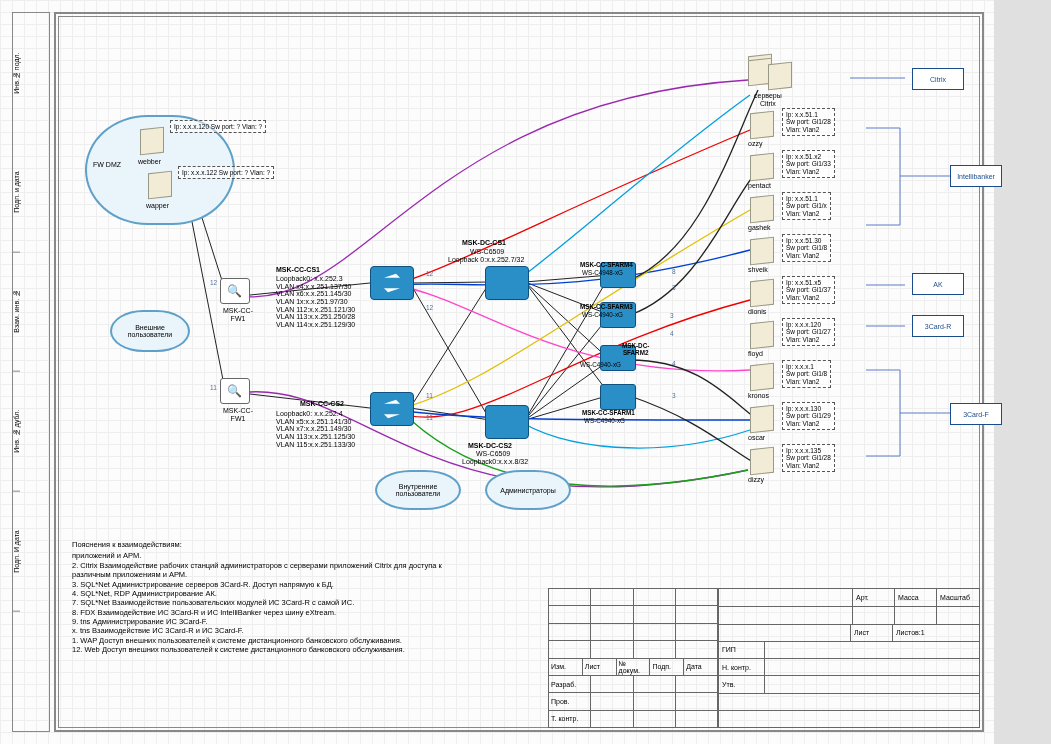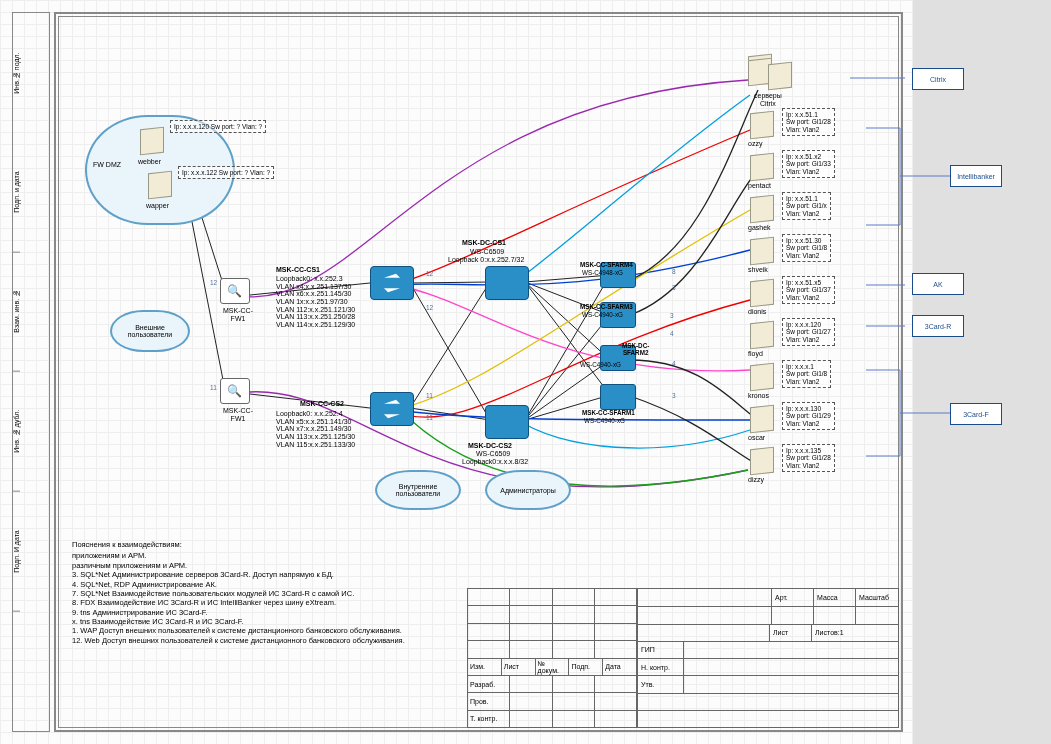--- a/index.html
+++ b/index.html
@@ -4,21 +4,21 @@
 <style>
   * { box-sizing: border-box; }
   body {
     margin: 0;
     background: #e0e0e0;
     font-family: Arial, sans-serif;
     font-size: 7px;
   }
   .canvas {
     position: relative;
-    width: 913px;
+    width: 994px;
     height: 744px;
     background: #fcfcfc;
     background-image:
       linear-gradient(#eee 1px, transparent 1px),
       linear-gradient(90deg, #eee 1px, transparent 1px);
     background-size: 12px 12px;
   }
   .frame-outer { position: absolute; left: 54px; top: 12px; right: 10px; bottom: 12px; border: 2px solid #888; }
   .frame-inner { position: absolute; left: 58px; top: 16px; right: 14px; bottom: 16px; border: 1px solid #888; }
   
@@ -278,21 +278,22 @@
 
   <div class="abs app-box" style="left:912px;top:68px;">Citrix</div>
   <div class="abs app-box" style="left:950px;top:165px;">Intellibanker</div>
   <div class="abs app-box" style="left:912px;top:273px;">AK</div>
   <div class="abs app-box" style="left:912px;top:315px;">3Card-R</div>
   <div class="abs app-box" style="left:950px;top:403px;">3Card-F</div>
 
   <div class="notes">
     <div style="margin-bottom:2px;">Пояснения к взаимодействиям:</div>
     <div id="notes-lines">
-        <div class="line">приложениям и АРМ.</div>
+        <div class="line">приложений и АРМ.</div>
+        <div class="line">2. Citrix Взаимодействие рабочих станций администраторов с серверами приложений Citrix для доступа к</div>
         <div class="line">различным приложениям и АРМ.</div>
         <div class="line">3. SQL*Net Администрирование серверов 3Card-R. Доступ напрямую к БД.</div>
         <div class="line">4. SQL*Net, RDP Администрирование АК.</div>
         <div class="line">7. SQL*Net Взаимодействие пользовательских модулей ИС 3Card-R с самой ИС.</div>
         <div class="line">8. FDX Взаимодействие ИС 3Card-R и ИС IntelliBanker через шину eXtream.</div>
         <div class="line">9. tns Администрирование ИС 3Card-F.</div>
         <div class="line">x. tns Взаимодействие ИС 3Card-R и ИС 3Card-F.</div>
         <div class="line">1. WAP Доступ внешних пользователей к системе дистанционного банковского обслуживания.</div>
         <div class="line">12. Web Доступ внешних пользователей к системе дистанционного банковского обслуживания.</div>
       </div>

